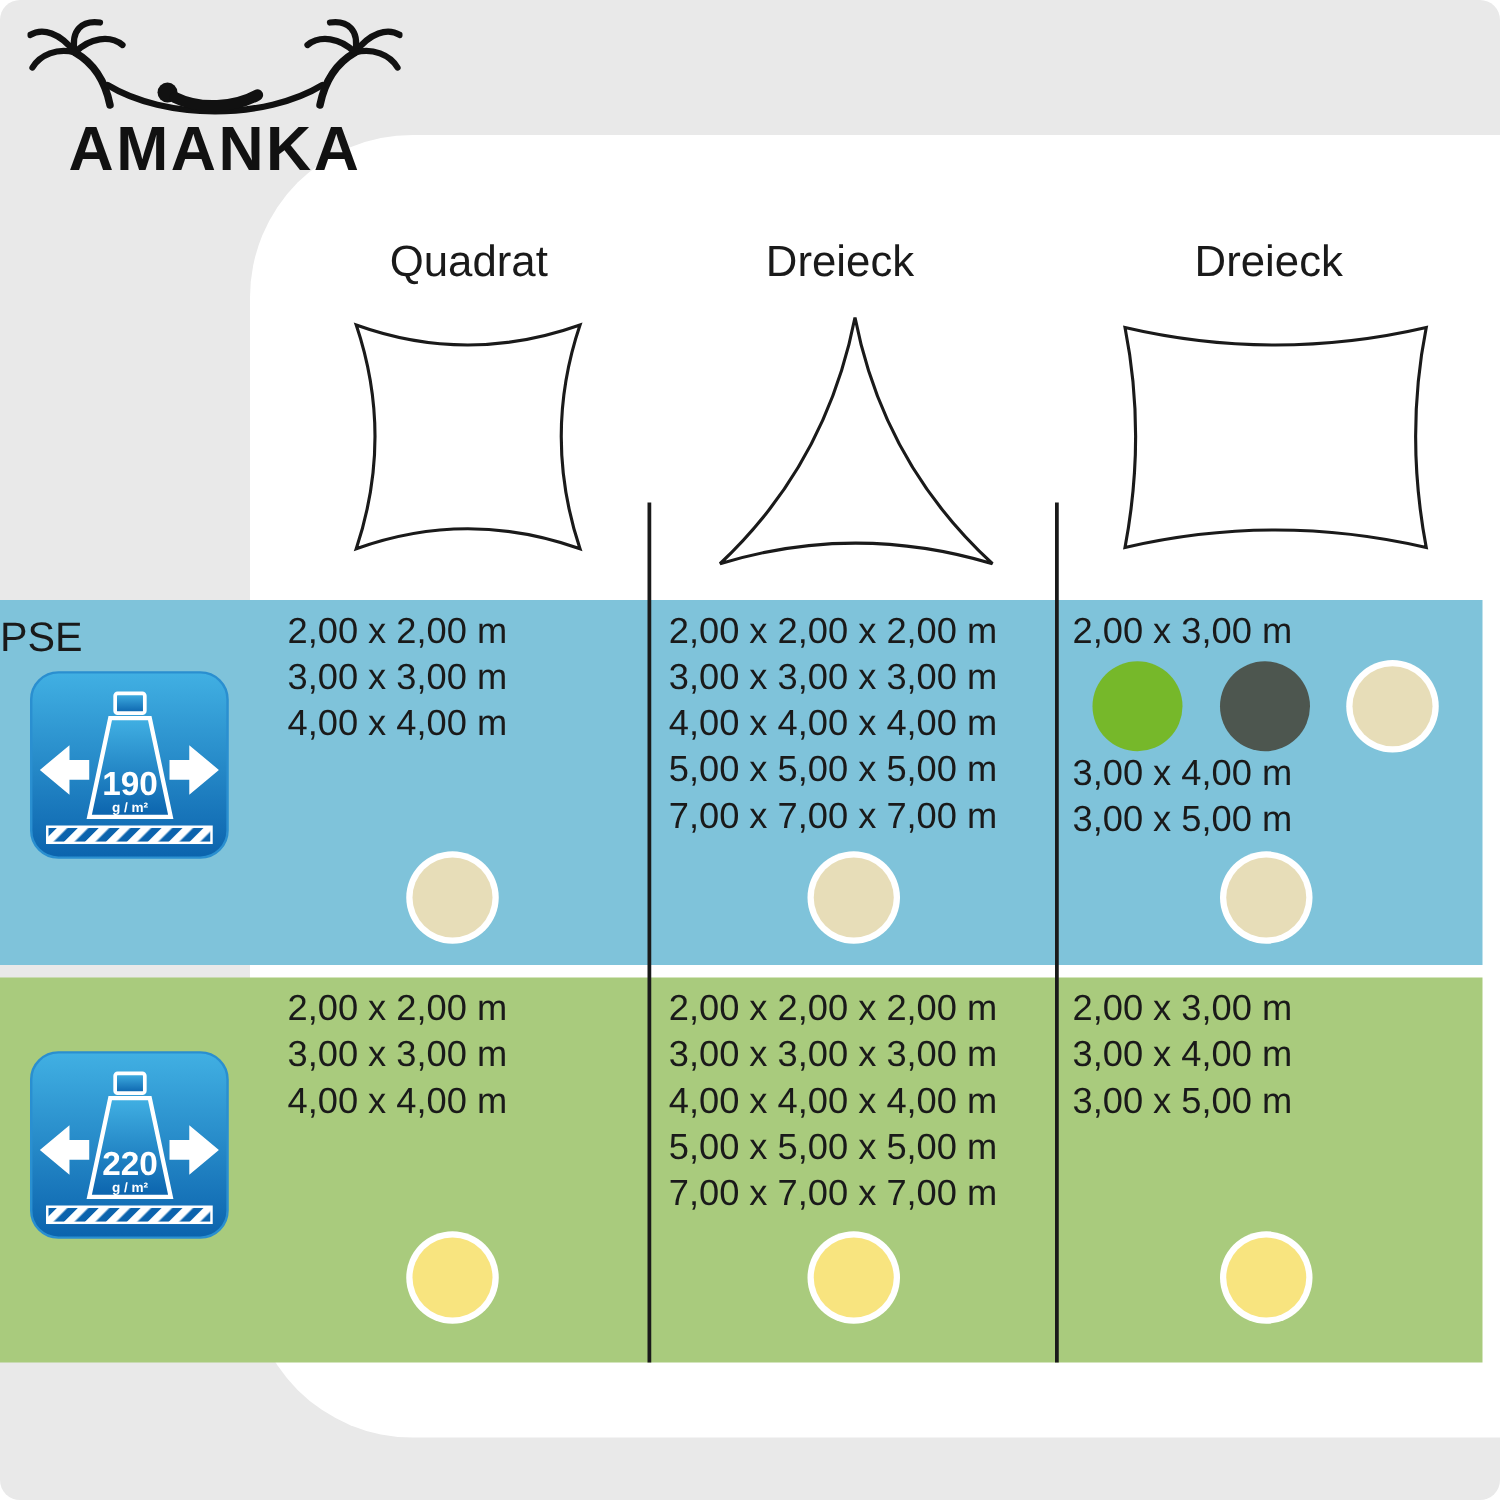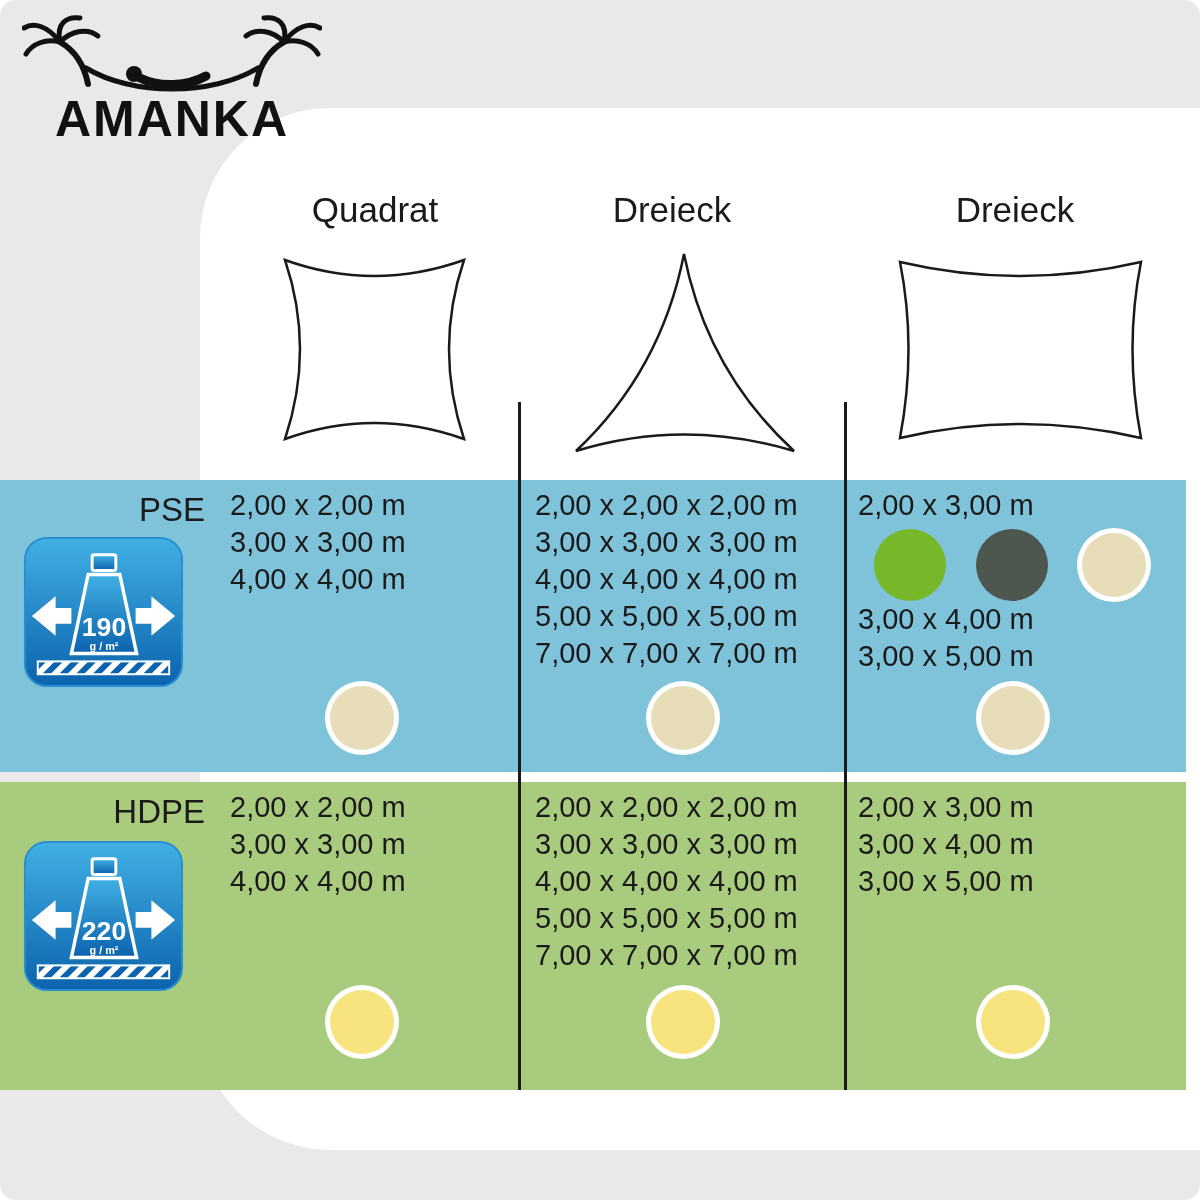--- a/index.html
+++ b/index.html
@@ -8,21 +8,21 @@
   .panel{position:absolute;left:200px;top:108px;width:1000px;height:1042px;background:#ffffff;border-radius:130px 0 0 130px;}
   .logo{position:absolute;left:22px;top:12px;width:300px;height:135px;}
   .col-header{position:absolute;font-size:35px;text-align:center;}
   .sail{position:absolute;}
   .divider{position:absolute;top:402px;height:688px;width:3px;background:#1a1a1a;z-index:6;}
   .divider.d1{left:518px;}
   .divider.d2{left:844px;}
   .band{position:absolute;left:0;width:1186px;z-index:2;}
   .band.pse{top:480px;height:292px;}
   .band.hdpe{top:782px;height:308px;}
-  .row-label{position:absolute;left:0;width:205px;text-align:right;font-size:33px;line-height:36px;z-index:4;}
+  .row-label{position:absolute;left:0;width:205px;text-align:left;font-size:33px;line-height:36px;z-index:4;}
   .row-label.pse{top:492px;}
   .row-label.hdpe{top:794px;}
   .wicon{position:absolute;width:163px;height:156px;z-index:4;}
   .wicon.pse{left:22px;top:534px;}
   .wicon.hdpe{left:22px;top:838px;}
   .sizes{position:absolute;z-index:4;}
   .sizes div{font-size:29px;line-height:37px;text-align:left;white-space:nowrap;}
   .sz-pse-q{left:230px;top:487px;width:290px;}
   .sz-pse-d{left:535px;top:487px;width:310px;}
   .sz-pse-r1{left:858px;top:487px;width:314px;}
@@ -96,21 +96,20 @@
     <path d="M12,14 Q132,42 253,14 Q236,100 253,190 Q132,162 12,190 Q29,100 12,14 Z" fill="#ffffff" stroke="#1a1a1a" stroke-width="2.5"></path>
   </svg>
 
   <div class="band pse" style="background: rgb(127, 195, 218);"></div>
   <div class="band hdpe" style="background: rgb(169, 203, 125);"></div>
 
   <div class="divider d1"></div>
   <div class="divider d2"></div>
 
   <div class="row-label pse">PSE</div>
-  <div class="row-label hdpe">HDPE</div>
 
   <svg class="wicon pse" viewBox="0 0 165 156">
     <rect x="3" y="3" width="159" height="150" rx="22" fill="url(#iconGrad)" stroke="#2a8fd0" stroke-width="2"></rect>
     <path d="M10,82 L34,62 L34,74 L50,74 L50,90 L34,90 L34,102 Z" fill="#ffffff"></path>
     <path d="M155,82 L131,62 L131,74 L115,74 L115,90 L131,90 L131,102 Z" fill="#ffffff"></path>
     <rect x="71" y="20" width="24" height="16" rx="2" fill="url(#iconGrad)" stroke="#ffffff" stroke-width="3"></rect>
     <path d="M50,120 L67,40 L99,40 L116,120 Z" fill="url(#iconGrad)" stroke="#ffffff" stroke-width="3.5"></path>
     <text x="83" y="102" text-anchor="middle" font-size="27" font-weight="bold" fill="#ffffff">190</text>
     <text x="83" y="116" text-anchor="middle" font-size="11" font-weight="bold" fill="#ffffff">g / m²</text>
     <rect x="16" y="128" width="133" height="13" fill="url(#hatch)" stroke="#ffffff" stroke-width="2"></rect>

